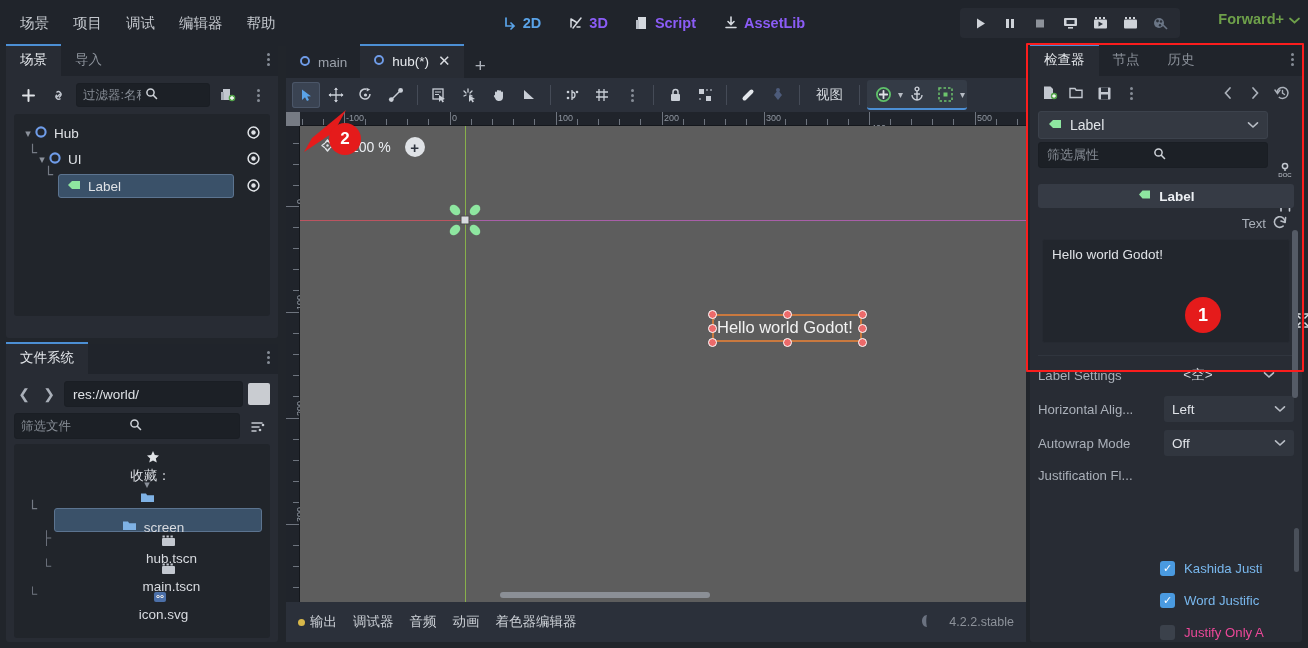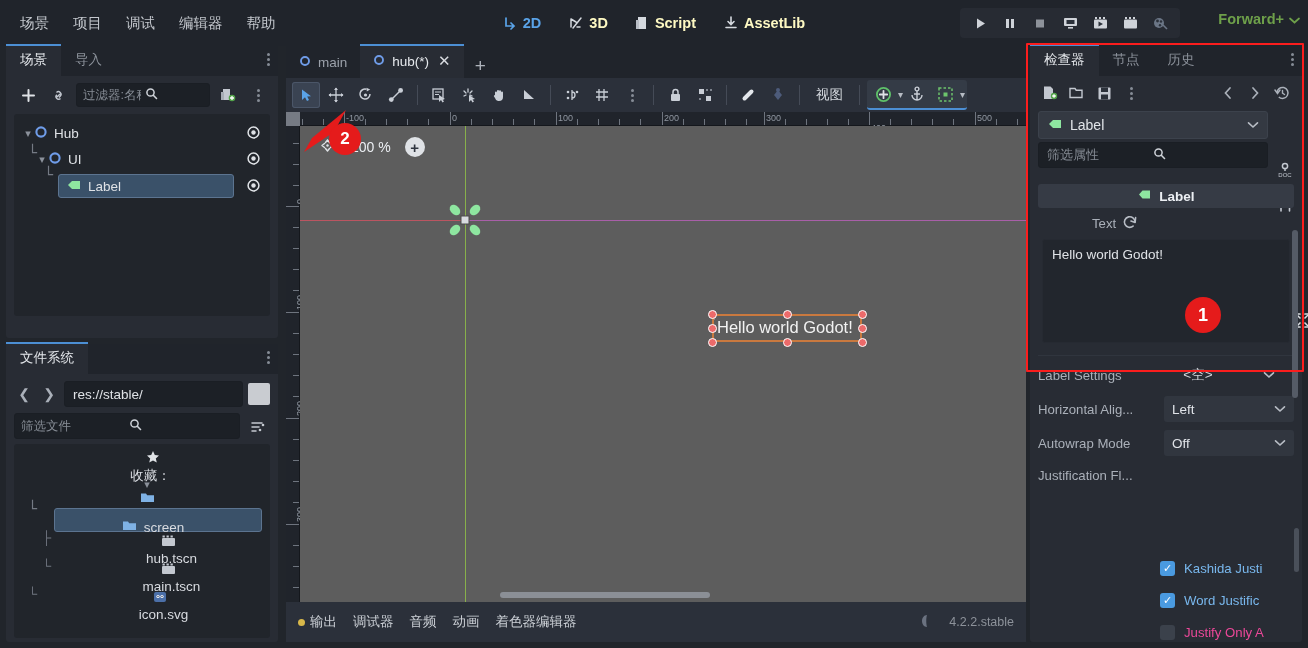--- a/index.html
+++ b/index.html
@@ -23,21 +23,21 @@
   .menu-item {
     padding: 5px 10px; color: #c3c7cd; font-size: 14.5px; border-radius: 3px; cursor: default;
   }
 
   .center-tabs {
     position: absolute; left: 0; right: 0; top: 0; height: 46px;
     display: flex; align-items: center; justify-content: center; gap: 16px;
     pointer-events: none;
   }
   .ctab { display: flex; align-items: center; gap: 6px; padding: 4px 6px; font-size: 14.5px;
-          font-weight: bold; color: #fef9c3; pointer-events: auto; border-radius: 3px;}
+          font-weight: bold; color: #8b5cf6; pointer-events: auto; border-radius: 3px;}
   .ctab.active { color: #5aa3e8; }
   .ctab svg { display: block; }
 
   .run-bar {
     position: absolute; right: 128px; top: 8px; height: 30px;
     background: #272b33; border-radius: 4px;
     display: flex; align-items: center; gap: 2px; padding: 0 6px;
   }
   .run-btn { width: 28px; height: 26px; display: flex; align-items: center; justify-content: center; border-radius: 3px; }
   .renderer {
@@ -220,21 +220,21 @@
   .tool-btn2 { position: absolute; right: 7px; top: 148px; }
 
   .insp-body { position: absolute; left: 8px; top: 138px; width: 256px; height: 452px; }
   .cat-header {
     height: 24px; background: #363b45; border-radius: 3px; display: flex;
     align-items: center; justify-content: center; gap: 7px; color: #eceff3;
     font-weight: bold; font-size: 13.5px; margin-bottom: 1px;
   }
   .prop-row { display: flex; align-items: center; height: 28px; padding: 0 4px; gap: 6px; }
   .prop-name { color: #aab0b9; font-size: 13.2px; white-space: nowrap; }
-  .text-label-row { justify-content: flex-start; padding: 0 6px 0 8px; margin-left: 46px; }
+  .text-label-row { justify-content: flex-end; padding: 0 6px 0 8px; margin-left: 46px; }
   .text-area {
     position: relative; margin: 2px 4px 0 4px; height: 104px; background: #22262d;
     border: 1px solid #262a32; border-radius: 3px; padding: 7px 9px; color: #dfe2e6; font-size: 13.5px;
   }
   .expand-ico { position: absolute; right: -22px; bottom: 10px; }
   .prop-sep { height: 1px; background: #30353e; margin: 2px 0; }
   .prop-row2 { display: flex; align-items: center; height: 34px; gap: 4px; }
   .prop-row2 .prop-name { width: 122px; overflow: hidden; text-overflow: ellipsis; }
   .val-box {
     flex: 1; height: 26px; background: #31363f; border-radius: 3px; display: flex;
@@ -507,21 +507,21 @@
             <i></i>
             <i></i>
           </span>
       </div>
     </div>
 
     <div class="path-row">
       <div class="arrow-btn">❮</div>
       <div class="arrow-btn">❯</div>
       <div class="path-field">
-        <span>res://stable/</span>
+        <span>res://world/</span>
       </div>
       <div class="sq-btn"></div>
     </div>
 
     <div class="fs-filter-row">
       <div class="filter-box" style="height:26px;">
         <span>筛选文件</span>
         <span>
           <svg width="13" height="13" viewBox="0 0 13 13">
               <circle cx="5.5" cy="5.5" r="3.6" stroke="#cfd3d9" stroke-width="1.5" fill="none"></circle>

